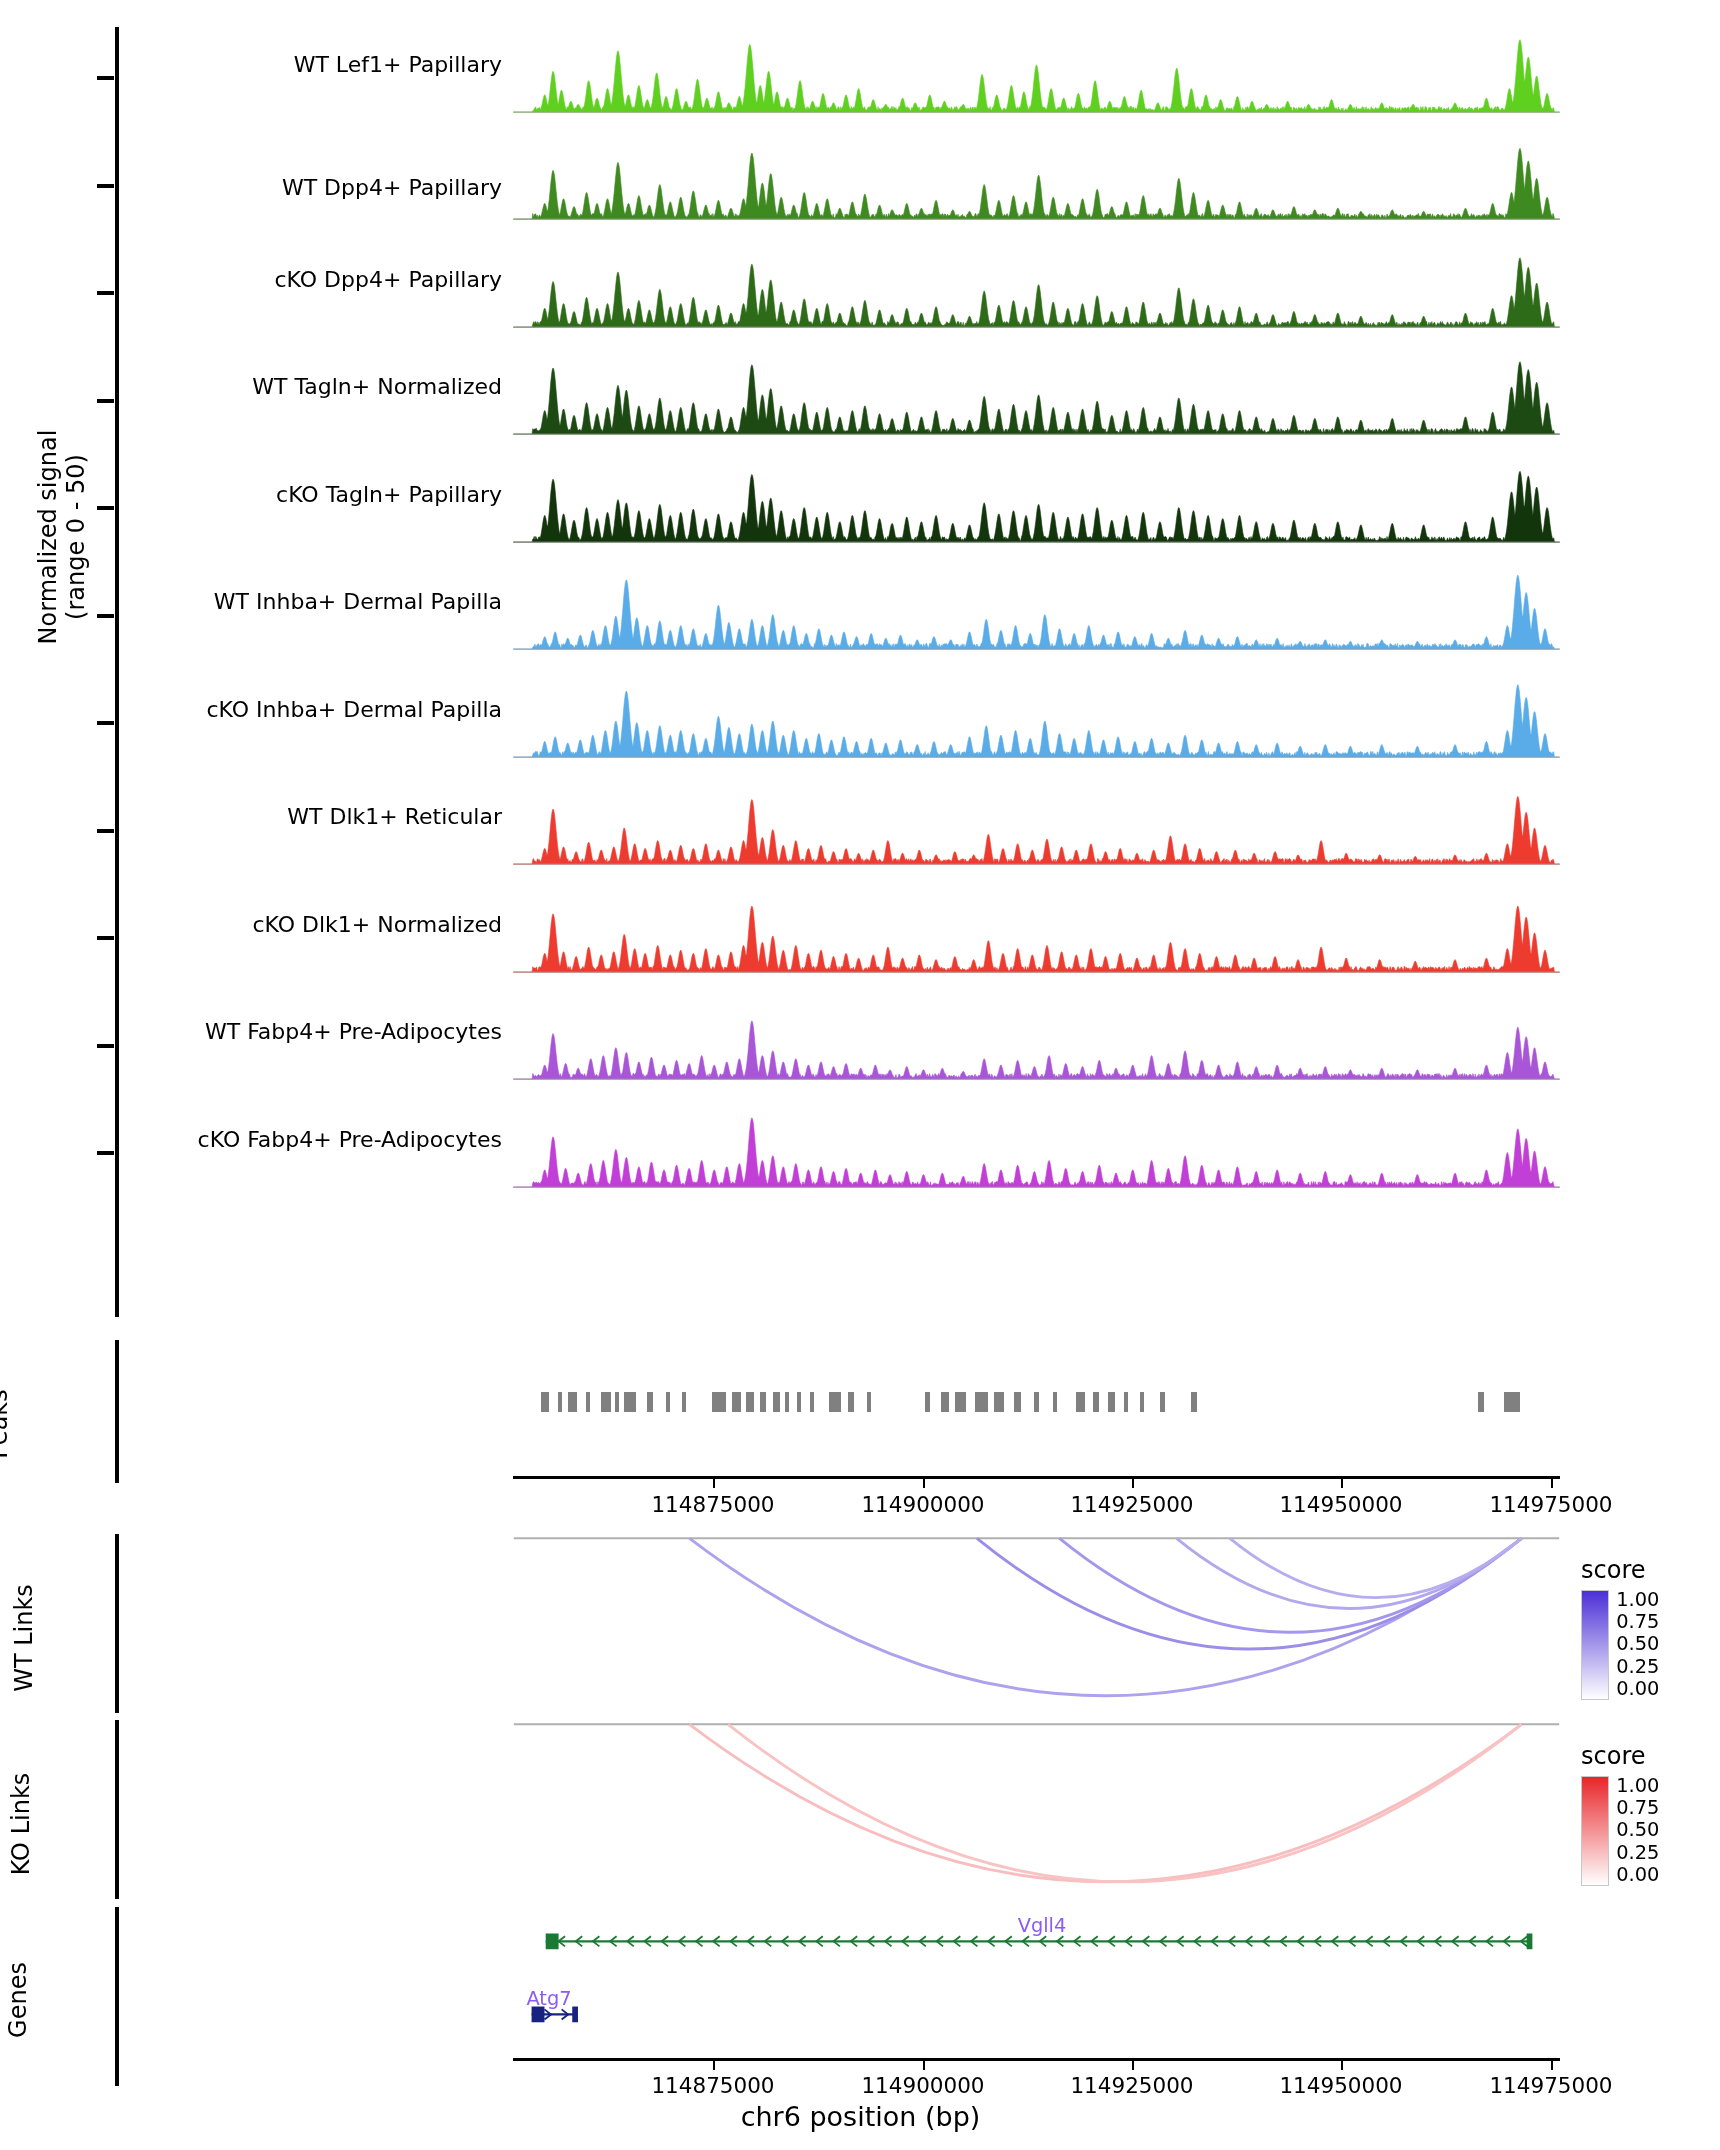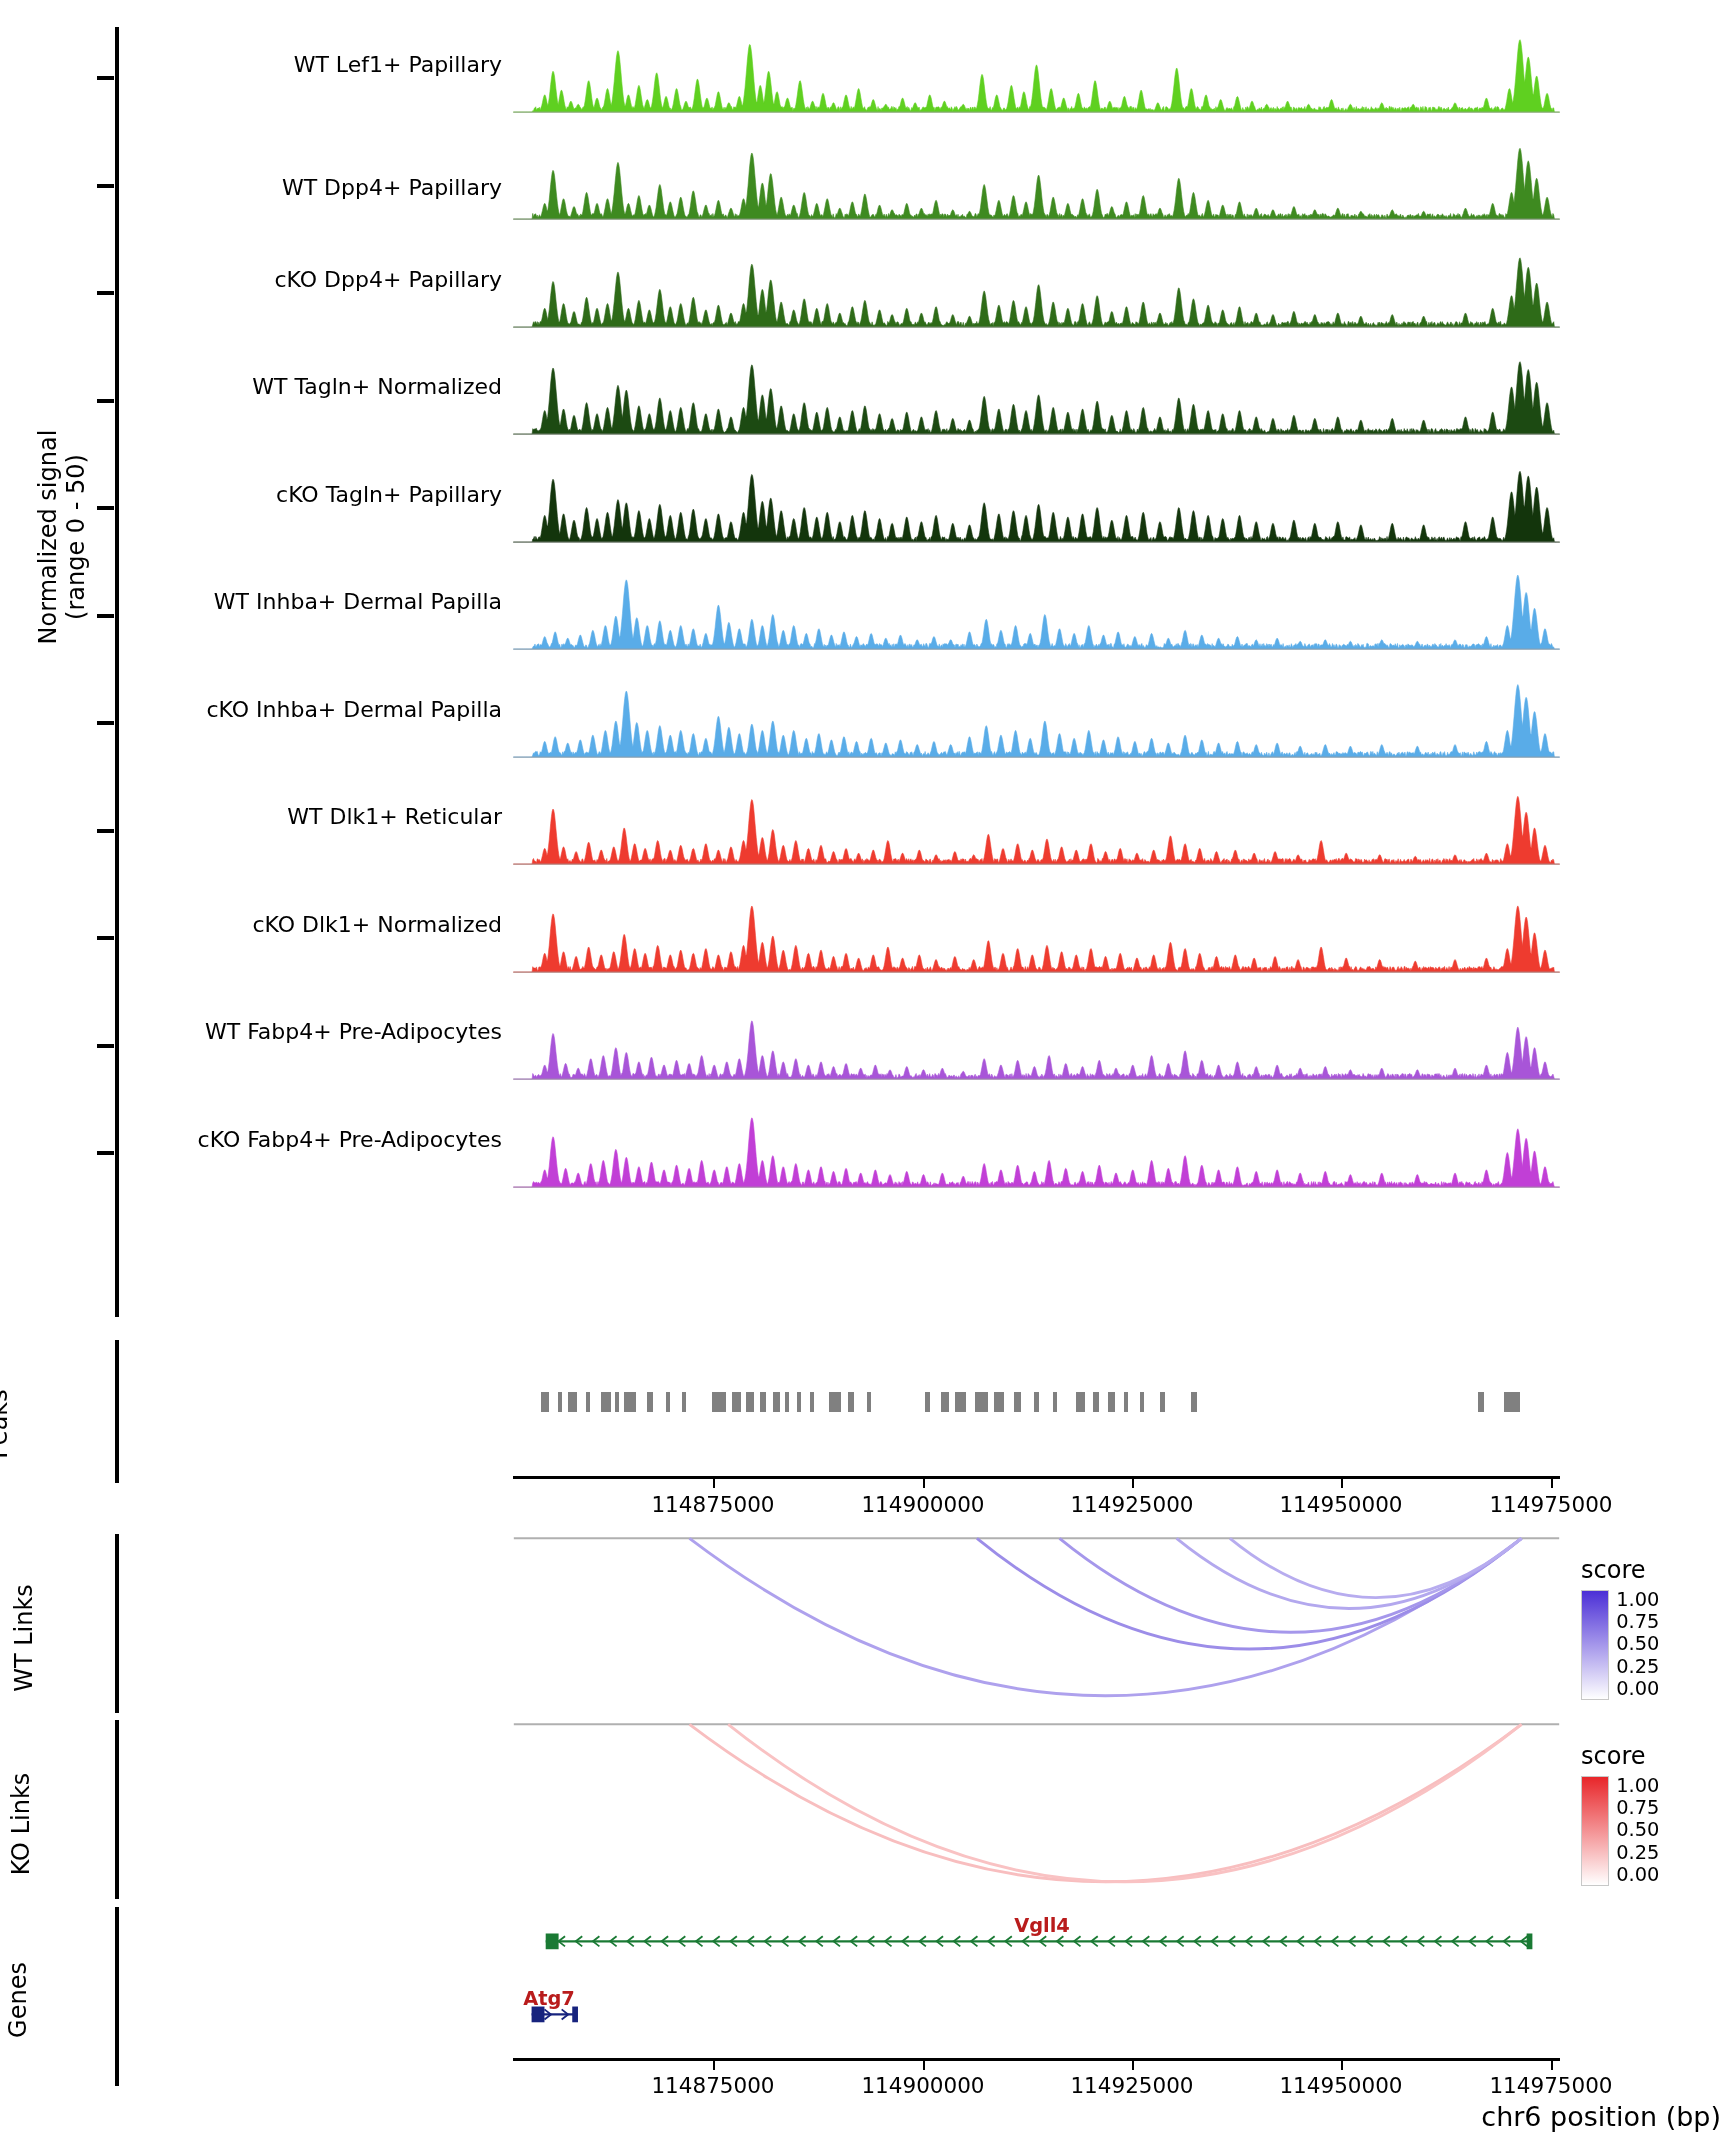--- a/index.html
+++ b/index.html
@@ -210,29 +210,28 @@
     color: #000;
   }
   .genes-canvas {
     position: absolute;
     left: 513px;
     width: 1047px;
   }
   .gene-name {
     position: absolute;
     font-size: 19.4px;
-    color: #b91c1c;
+    color: #8b5cf6;
     transform: translateX(-50%);
     white-space: nowrap;
-    font-weight: bold;
   }
   .xlabel-main {
     position: absolute;
     width: 1721px;
-    text-align: right;
+    text-align: center;
     font-size: 27px;
     color: #000;
   }
 </style>
 </head>
 <body>
 
 <div id="root">
 
   <div class="ylabel-vert" id="ylabel" style="left: 34px; top: 824px; width: 574px;">

